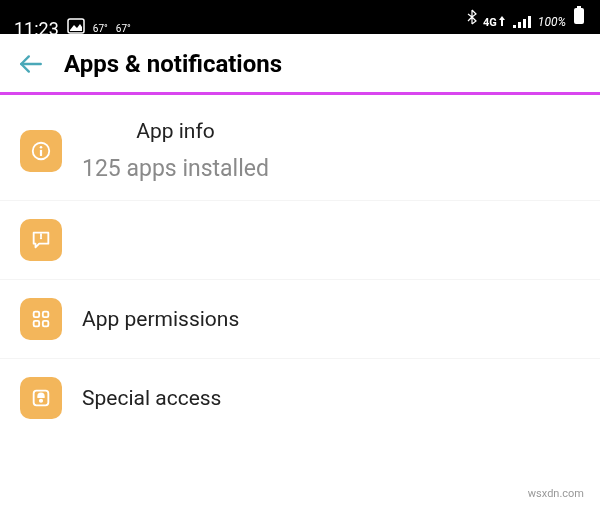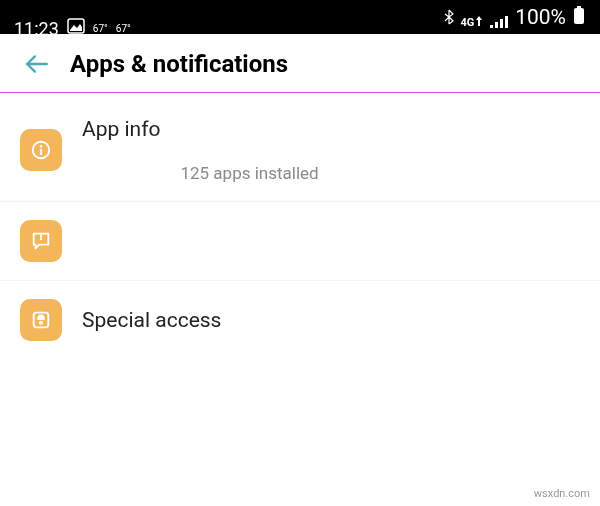--- a/index.html
+++ b/index.html
@@ -40,29 +40,30 @@
       font-size: 18px;
       font-weight: 400;
     }
     .status-temp {
       font-size: 10px;
       display: flex;
       align-items: center;
       gap: 2px;
     }
     .status-battery-text {
-      font-size: 21px;
+      font-size: 12px;
+      font-style: italic;
     }
     .signal-icon svg { display: block; }
     .header {
       display: flex;
       align-items: center;
-      padding: 16px 24px 14px;
+      padding: 16px 18px 14px;
       gap: 20px;
-      border-bottom: 1px solid #d946ef;
+      border-bottom: 3px solid #d946ef;
     }
     .back-arrow {
       color: #4aa8b8;
       cursor: pointer;
       display: flex;
       align-items: center;
     }
     .header-title {
       font-size: 24px;
       font-weight: 700;
@@ -88,42 +89,42 @@
       height: 42px;
       border-radius: 10px;
       background: #f3b65b;
       display: flex;
       align-items: center;
       justify-content: center;
       flex-shrink: 0;
     }
     .item-text {
       display: flex;
-      flex-direction: row;
-      gap: 20px;
+      flex-direction: column;
+      gap: 12px;
+      align-items: center;
     }
     .item-label {
       font-size: 21px;
       color: #222;
     }
     .item-sub {
-      font-size: 17px;
+      font-size: 23px;
       color: #8a8a8a;
-      margin-top: 46px;
     }
     .highlight-ellipse {
       position: absolute;
       border: 3px solid #cd1b1b;
       border-radius: 50%;
       pointer-events: none;
     }
     .watermark {
       position: absolute;
       bottom: 6px;
-      right: 10px;
+      right: 16px;
       font-size: 11px;
       color: #999;
     }
   </style>
 </head>
 <body>
 
 <div class="status-bar">
   <div class="status-left">
     <span class="status-time">11:23</span>
@@ -192,20 +193,33 @@
   <div class="item">
     <div class="icon-box">
       <svg width="22" height="22" viewBox="0 0 24 24">
           <path d="M4 4h16v12H10l-4 4v-4H4z" fill="none" stroke="#fff" stroke-width="2" stroke-linejoin="round"></path>
           <circle cx="12" cy="10" r="1.2" fill="#fff"></circle>
           <line x1="12" y1="5.5" x2="12" y2="8" stroke="#fff" stroke-width="2" stroke-linecap="round"></line>
         </svg>
     </div>
   </div>
 
+  <div class="item">
+    <div class="icon-box">
+      <svg width="22" height="22" viewBox="0 0 24 24" fill="none" stroke="#fff" stroke-width="2">
+          <rect x="4" y="4" width="6" height="6" rx="1.5"></rect>
+          <rect x="14" y="4" width="6" height="6" rx="1.5"></rect>
+          <rect x="4" y="14" width="6" height="6" rx="1.5"></rect>
+          <rect x="14" y="14" width="6" height="6" rx="1.5"></rect>
+        </svg>
+    </div>
+    <div class="item-text">
+      <span class="item-label">App permissions</span>
+    </div>
+  </div>
 
 
   <div class="item">
     <div class="icon-box">
       <svg width="22" height="22" viewBox="0 0 24 24" fill="none" stroke="#fff" stroke-width="2">
           <rect x="4" y="4" width="16" height="16" rx="3"></rect>
           <path d="M8 10a4 4 0 0 1 8 0v2H8z" fill="#fff" stroke="none"></path>
           <circle cx="12" cy="15" r="1.3" fill="#fff"></circle>
         </svg>
     </div>

